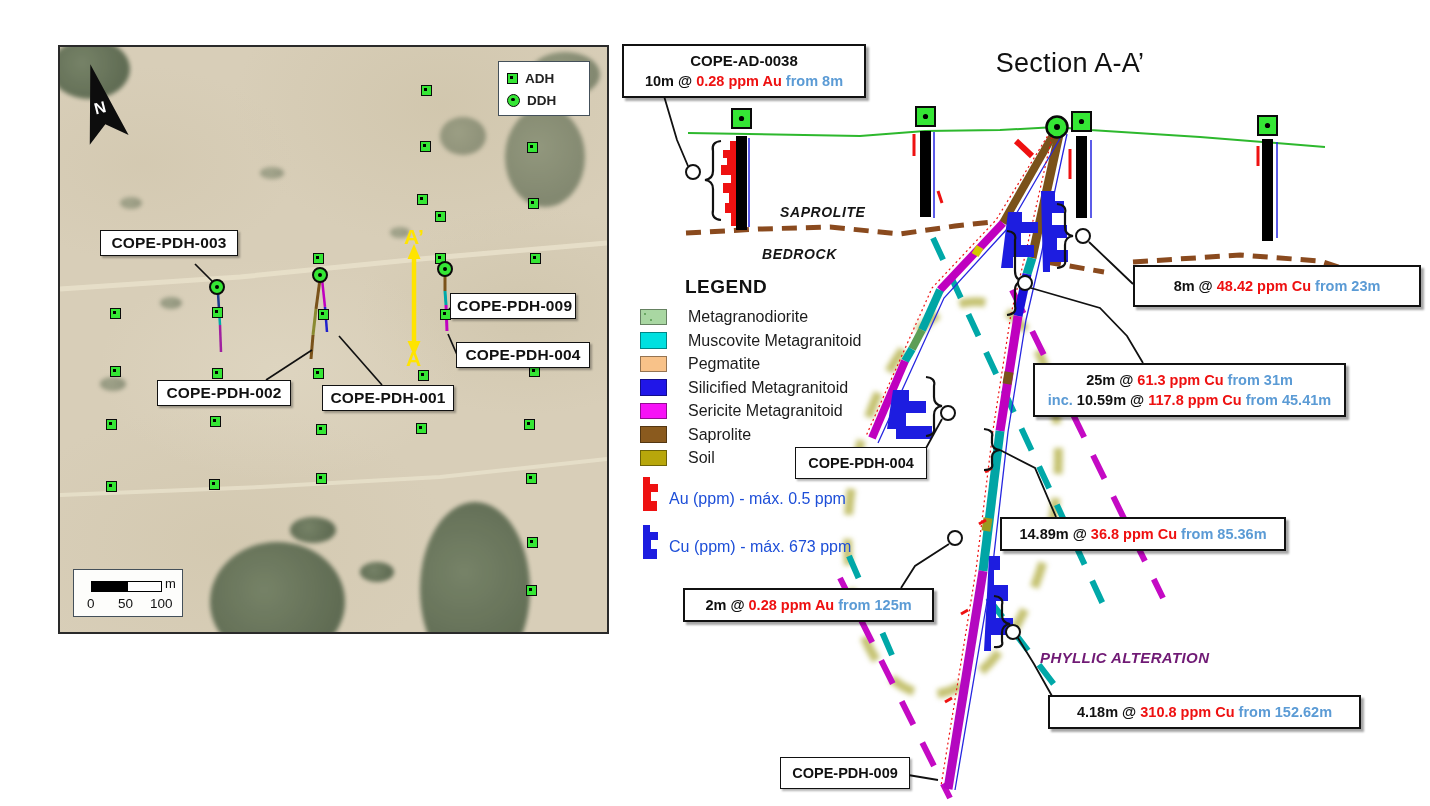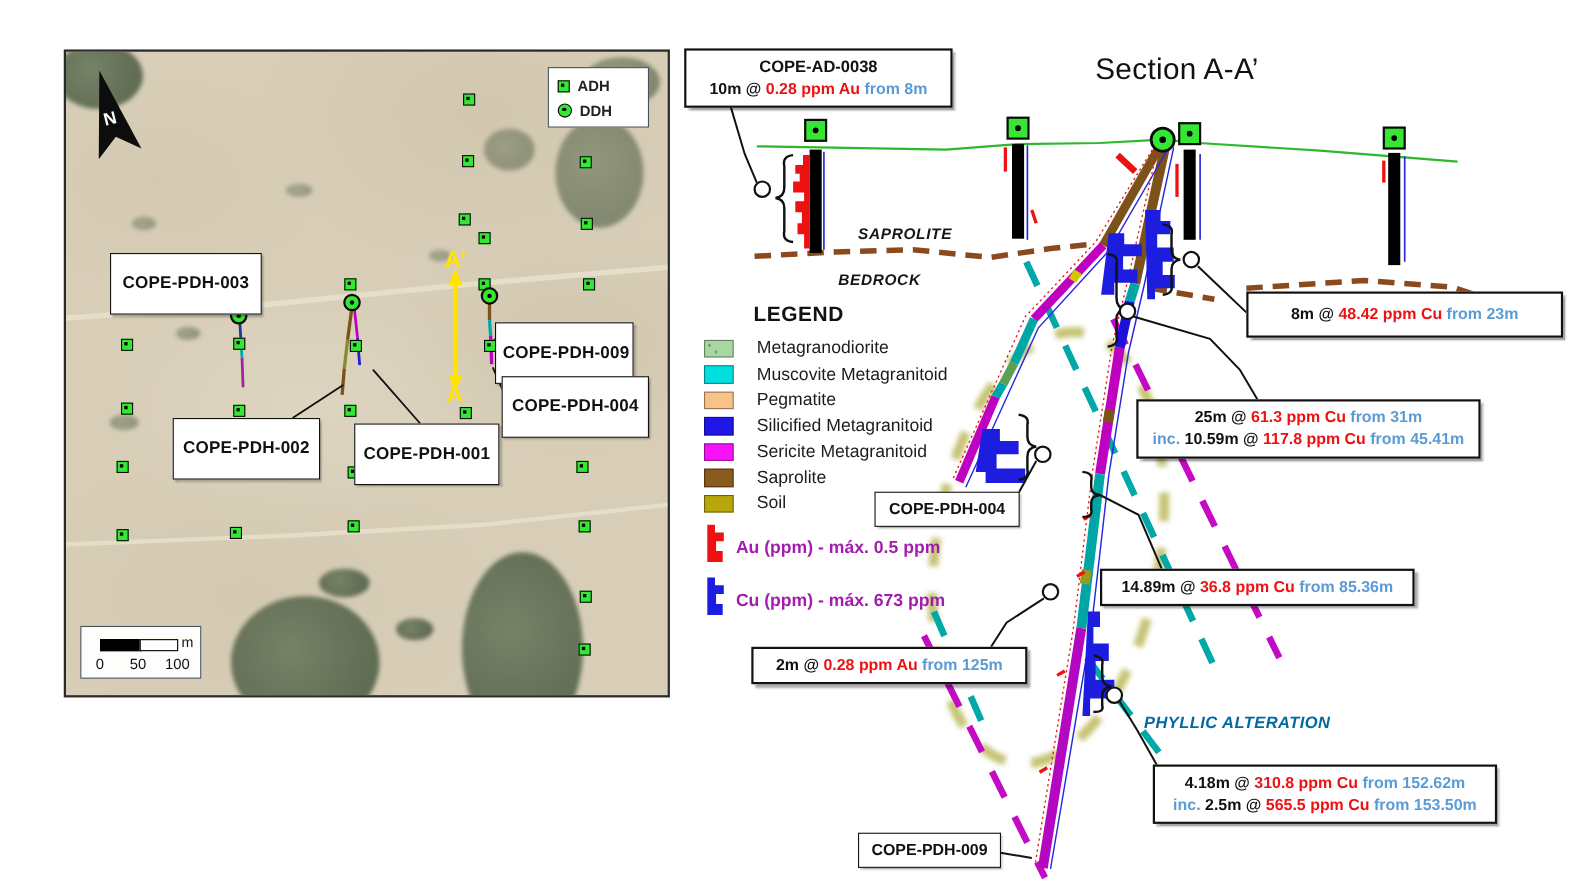--- a/index.html
+++ b/index.html
@@ -17,21 +17,21 @@
         #d8ceb8;}
   .tree{position:absolute;border-radius:50%;filter:blur(2px);opacity:.85;
         background:radial-gradient(circle at 40% 40%, #66765a, #4c5c43 70%);}
   #map-svg{position:absolute;left:0;top:0;z-index:2;}
   .sq{position:absolute;width:11px;height:11px;background:#35e635;border:1.6px solid #0a0a0a;
       box-sizing:border-box;z-index:3;}
   .sq::after{content:"";position:absolute;left:2.5px;top:2.5px;width:3px;height:3px;background:#000;}
   .dd{position:absolute;width:16px;height:16px;border-radius:50%;background:#35e635;
       border:2px solid #0a0a0a;box-sizing:border-box;z-index:3;}
   .dd::after{content:"";position:absolute;left:4px;top:4px;width:4px;height:4px;border-radius:50%;background:#000;}
-  .map-label{position:absolute;background:#fff;border:1.6px solid #111;padding:18px 6px;
+  .map-label{position:absolute;background:#fff;border:1.6px solid #111;padding:3px 6px;
       font-size:15.5px;font-weight:800;text-align:center;letter-spacing:.2px;z-index:4;
       box-shadow:2px 2px 2px rgba(0,0,0,.3);white-space:nowrap;}
   .yellow-letter{position:absolute;font-size:21px;font-weight:800;color:#ffe400;z-index:4;}
   #map-hole-legend{position:absolute;left:438px;top:14px;width:76px;background:#fff;
       border:1.5px solid #44505a;padding:5px 6px 4px 8px;z-index:4;}
   .hl-row{display:flex;align-items:center;gap:7px;height:22px;font-size:13.5px;font-weight:600;color:#222;}
   .g-sq{width:11px;height:11px;background:#35e635;border:1.5px solid #0a0a0a;box-sizing:border-box;position:relative;}
   .g-sq::after{content:"";position:absolute;left:2.3px;top:2.3px;width:3px;height:3px;background:#000;}
   .g-dd{width:13px;height:13px;border-radius:50%;background:#35e635;border:1.5px solid #0a0a0a;box-sizing:border-box;position:relative;}
   .g-dd::after{content:"";position:absolute;left:3.2px;top:3.2px;width:3.5px;height:3.5px;border-radius:50%;background:#000;}
@@ -40,28 +40,28 @@
   #sb-black{position:absolute;left:17px;top:11px;width:36px;height:9px;background:#000;border:1px solid #000;}
   #sb-white{position:absolute;left:53px;top:11px;width:33px;height:9px;background:#fff;border:1px solid #000;}
   #sb-unit{position:absolute;left:91px;top:6px;font-size:13px;color:#111;}
   .sb-num{position:absolute;top:26px;font-size:13.5px;color:#111;}
   
   #sec-svg{position:absolute;left:0;top:0;z-index:1;pointer-events:none;}
   #sec-title{position:absolute;left:930px;top:48px;width:280px;text-align:center;
       font-size:27px;font-weight:400;letter-spacing:.3px;z-index:2;}
   .geo-label{position:absolute;font-size:14px;font-weight:800;font-style:italic;color:#151515;
       letter-spacing:.6px;z-index:2;}
-  #phyllic{color:#0369a1;font-size:15px;letter-spacing:.4px;}
+  #phyllic{color:#701a75;font-size:15px;letter-spacing:.4px;}
   #legend-heading{position:absolute;left:657px;top:276px;font-size:19px;font-weight:800;
       letter-spacing:.5px;z-index:2;margin-left:28px;}
   .litho-row{position:absolute;left:640px;display:flex;align-items:center;gap:21px;height:22px;z-index:2;}
   .litho-swatch{width:27px;height:16.5px;border:1px solid rgba(0,0,0,.4);box-sizing:border-box;flex:0 0 auto;}
   .litho-label{font-size:16px;font-weight:500;color:#1c1c1c;white-space:nowrap;}
   .assay-row{position:absolute;left:642px;display:flex;align-items:flex-end;gap:10px;z-index:2;}
-  .assay-label{font-size:16px;font-weight:700;color:#a21caf;white-space:nowrap;padding-bottom:4px;}
+  .assay-label{font-size:16px;font-weight:400;color:#1d4ed8;white-space:nowrap;padding-bottom:4px;}
   .callout{position:absolute;background:#fff;border:2.2px solid #111;padding:5px 6px;
       text-align:center;font-size:14.5px;font-weight:700;line-height:20px;z-index:3;
       box-shadow:3px 3px 2px rgba(0,0,0,.35);}
   .callout .c-title{font-weight:700;font-size:15px;}
   .hole-box{border-width:1.8px;font-size:14.5px;font-weight:800;box-shadow:2px 2px 2px rgba(0,0,0,.3);}
   .ck{color:#111;} .cr{color:#ee1111;} .cb{color:#5b9bd5;}
 </style>
 </head>
 <body>
 
@@ -383,19 +383,18 @@
         <div><span class="cb">inc. </span><span class="ck">10.59m @ </span><span class="cr">117.8 ppm Cu</span><span class="cb"> from 45.41m</span></div>
       </div>
       <div class="callout" style="left: 1000px; top: 517px; width: 270px;">
         <div><span class="ck">14.89m @ </span><span class="cr">36.8 ppm Cu</span><span class="cb"> from 85.36m</span></div>
       </div>
       <div class="callout" style="left: 683px; top: 588px; width: 235px;">
         <div><span class="ck">2m @ </span><span class="cr">0.28 ppm Au</span><span class="cb"> from 125m</span></div>
       </div>
       <div class="callout" style="left: 1048px; top: 695px; width: 297px;">
         <div><span class="ck">4.18m @ </span><span class="cr">310.8 ppm Cu</span><span class="cb"> from 152.62m</span></div>
-        <div><span class="cb">inc. </span><span class="ck">2.5m @ </span><span class="cr">565.5 ppm Cu</span><span class="cb"> from 153.50m</span></div>
       </div>
       <div class="callout hole-box" style="left: 795px; top: 447px; width: 118px;">COPE-PDH-004</div>
       <div class="callout hole-box" style="left: 780px; top: 757px; width: 116px;">COPE-PDH-009</div>
     </div>
 
 </div>
 
 </body></html>

